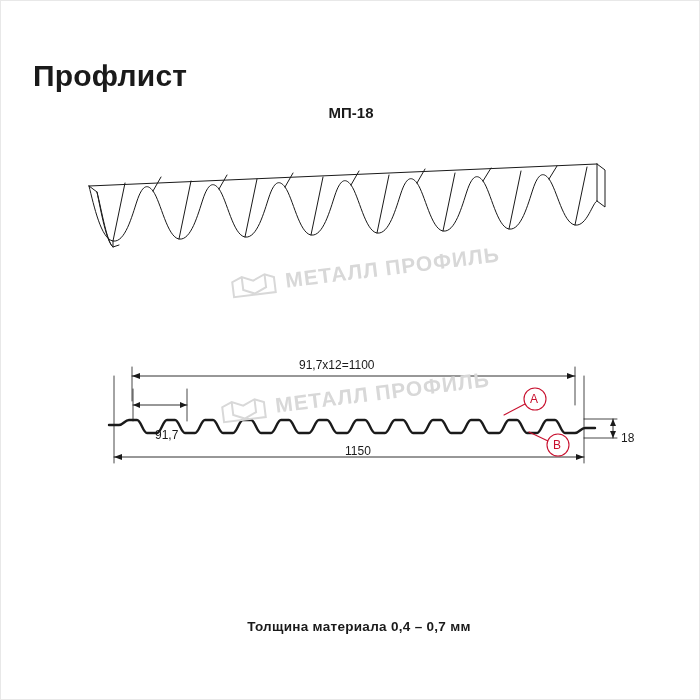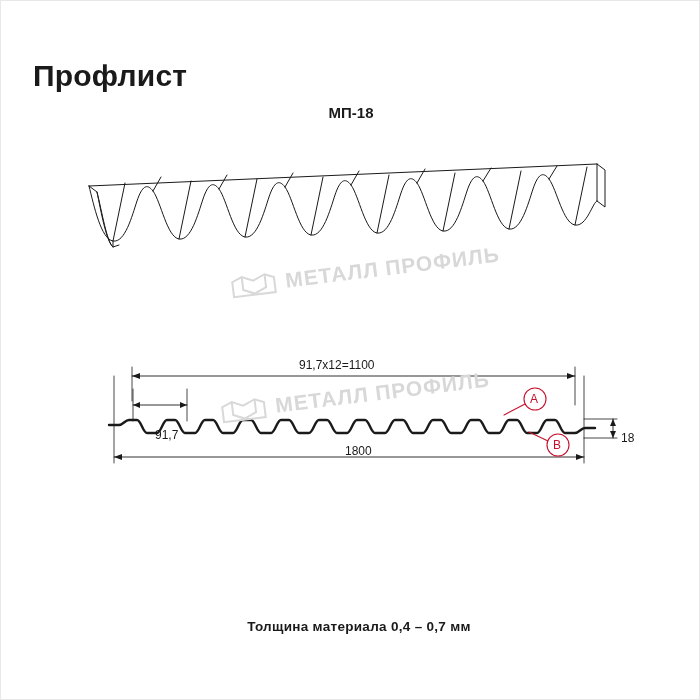--- a/index.html
+++ b/index.html
@@ -254,21 +254,21 @@
 
   <div class="wm wm-2">
     <svg class="wm-badge" width="48" height="26" viewBox="0 0 48 26">
       <path d="M3,22 L3,7 L13,3 L24,8 L36,3 L45,7 L45,22 Z" fill="none" stroke="#d8d8d8" stroke-width="2"></path>
       <path d="M13,3 L13,16 L24,21 L36,16 L36,3" fill="none" stroke="#d8d8d8" stroke-width="2"></path>
     </svg><span>МЕТАЛЛ ПРОФИЛЬ</span>
   </div>
 
   <div class="dim-label lbl-top">91,7х12=1100</div>
   <div class="dim-label lbl-small">91,7</div>
-  <div class="dim-label lbl-width">1800</div>
+  <div class="dim-label lbl-width">1150</div>
   <div class="dim-label lbl-h">18</div>
 
   <div class="callout-letter cl-a">A</div>
   <div class="callout-letter cl-b">B</div>
 
   <div class="footer-note">Толщина материала 0,4 – 0,7 мм</div>
 
 </div>
 
 </body></html>

